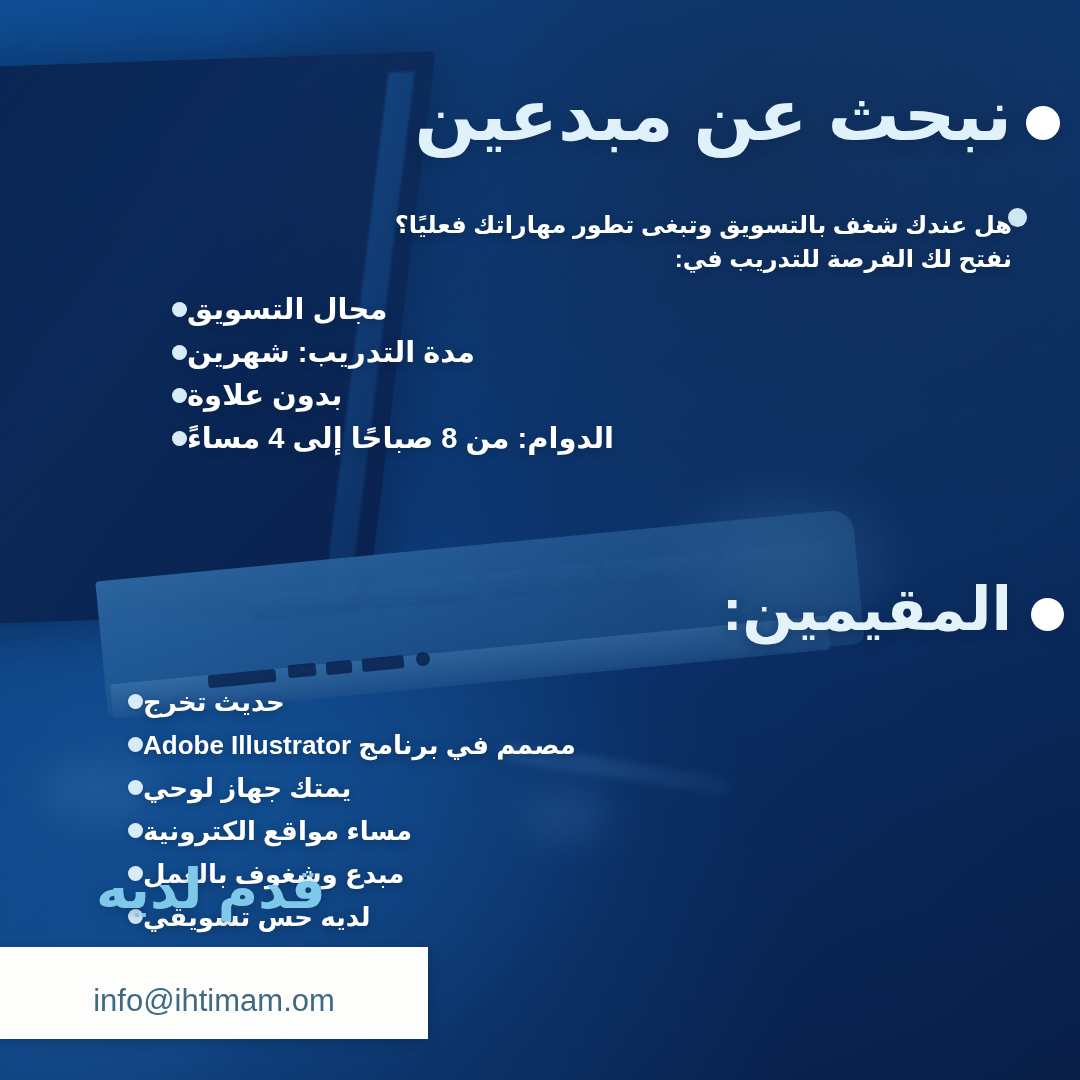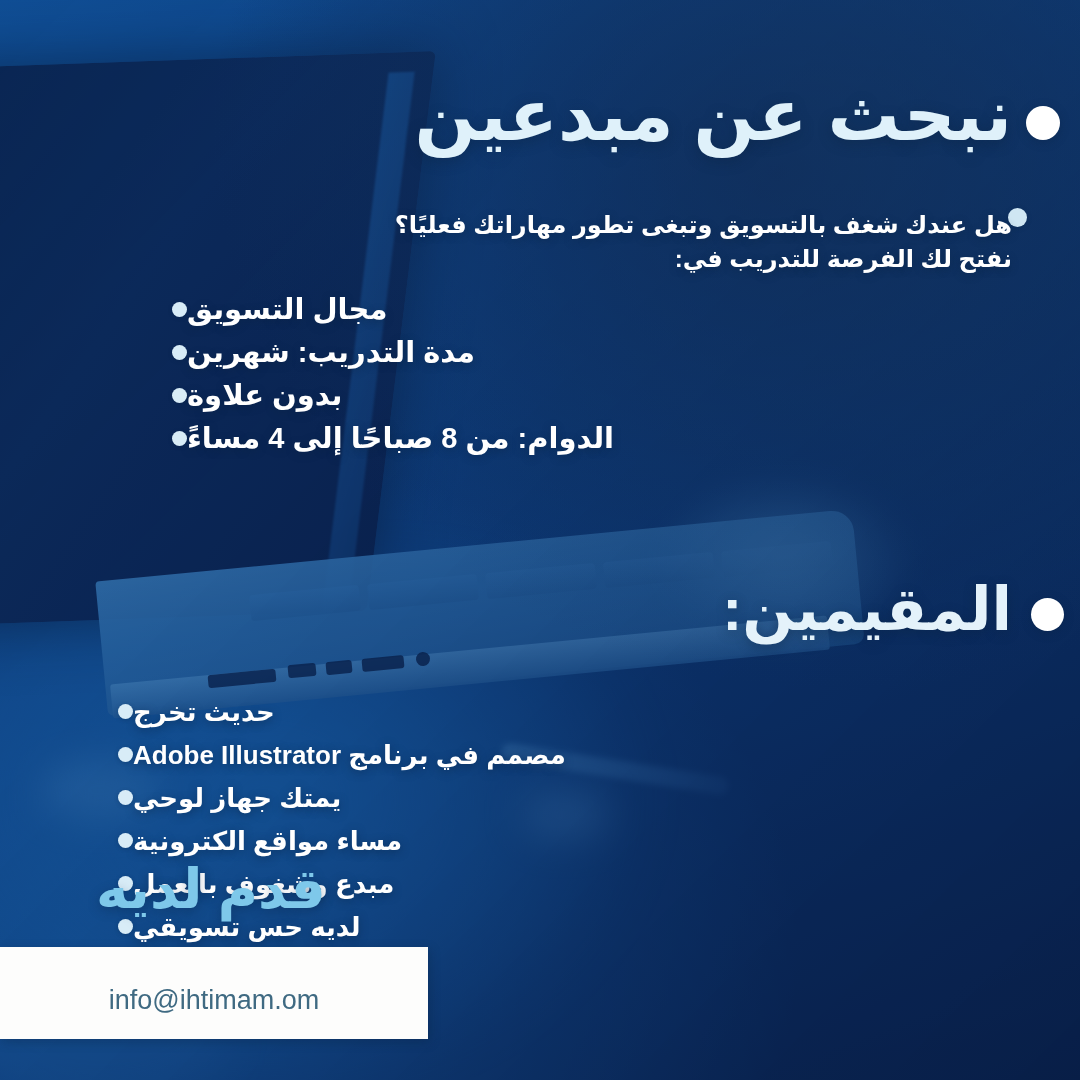--- a/index.html
+++ b/index.html
@@ -140,21 +140,21 @@
   .offer-list li .txt{display:inline-block;margin-right:34px;}
 
   .req-heading{
     position:absolute;right:68px;top:580px;
     color:#e4f2fa;font-size:60px;font-weight:bold;line-height:1;
     text-shadow:0 3px 12px rgba(10,35,65,.45);
   }
 
   .req-list{
     position:absolute;right:52px;top:680px;width:900px;
-    list-style:none;margin:10px;padding:0;text-align:right;
+    list-style:none;margin:0;padding:0;text-align:right;
   }
   .req-list li{
     color:#ffffff;font-size:26px;font-weight:bold;line-height:1;
     height:43px;
     text-shadow:0 2px 8px rgba(10,35,65,.5);
     display:flex;align-items:center;flex-direction:row-reverse;
     justify-content:flex-start;
   }
   .req-list li .txt{display:inline-block;margin-right:30px;}
 
@@ -170,21 +170,21 @@
     background:#fdfdfc;
     box-shadow:2px 3px 10px rgba(8,30,55,.28);
     display:flex;flex-direction:column;align-items:center;justify-content:center;
     padding:4px 14px 6px 14px;
   }
   .card .deadline{
     color:#4a4a46;font-size:23px;font-weight:bold;line-height:1.1;
     white-space:nowrap;
   }
   .card .email{
-    color:#3f6a82;font-size:27px;line-height:1.1;margin-top:18px;
+    color:#3f6a82;font-size:31px;line-height:1.1;margin-top:18px;
     direction:ltr;
   }
 </style>
 </head>
 <body>
 
 <div class="poster">
 
   <div class="bg">
     <div class="bg-base"></div>

